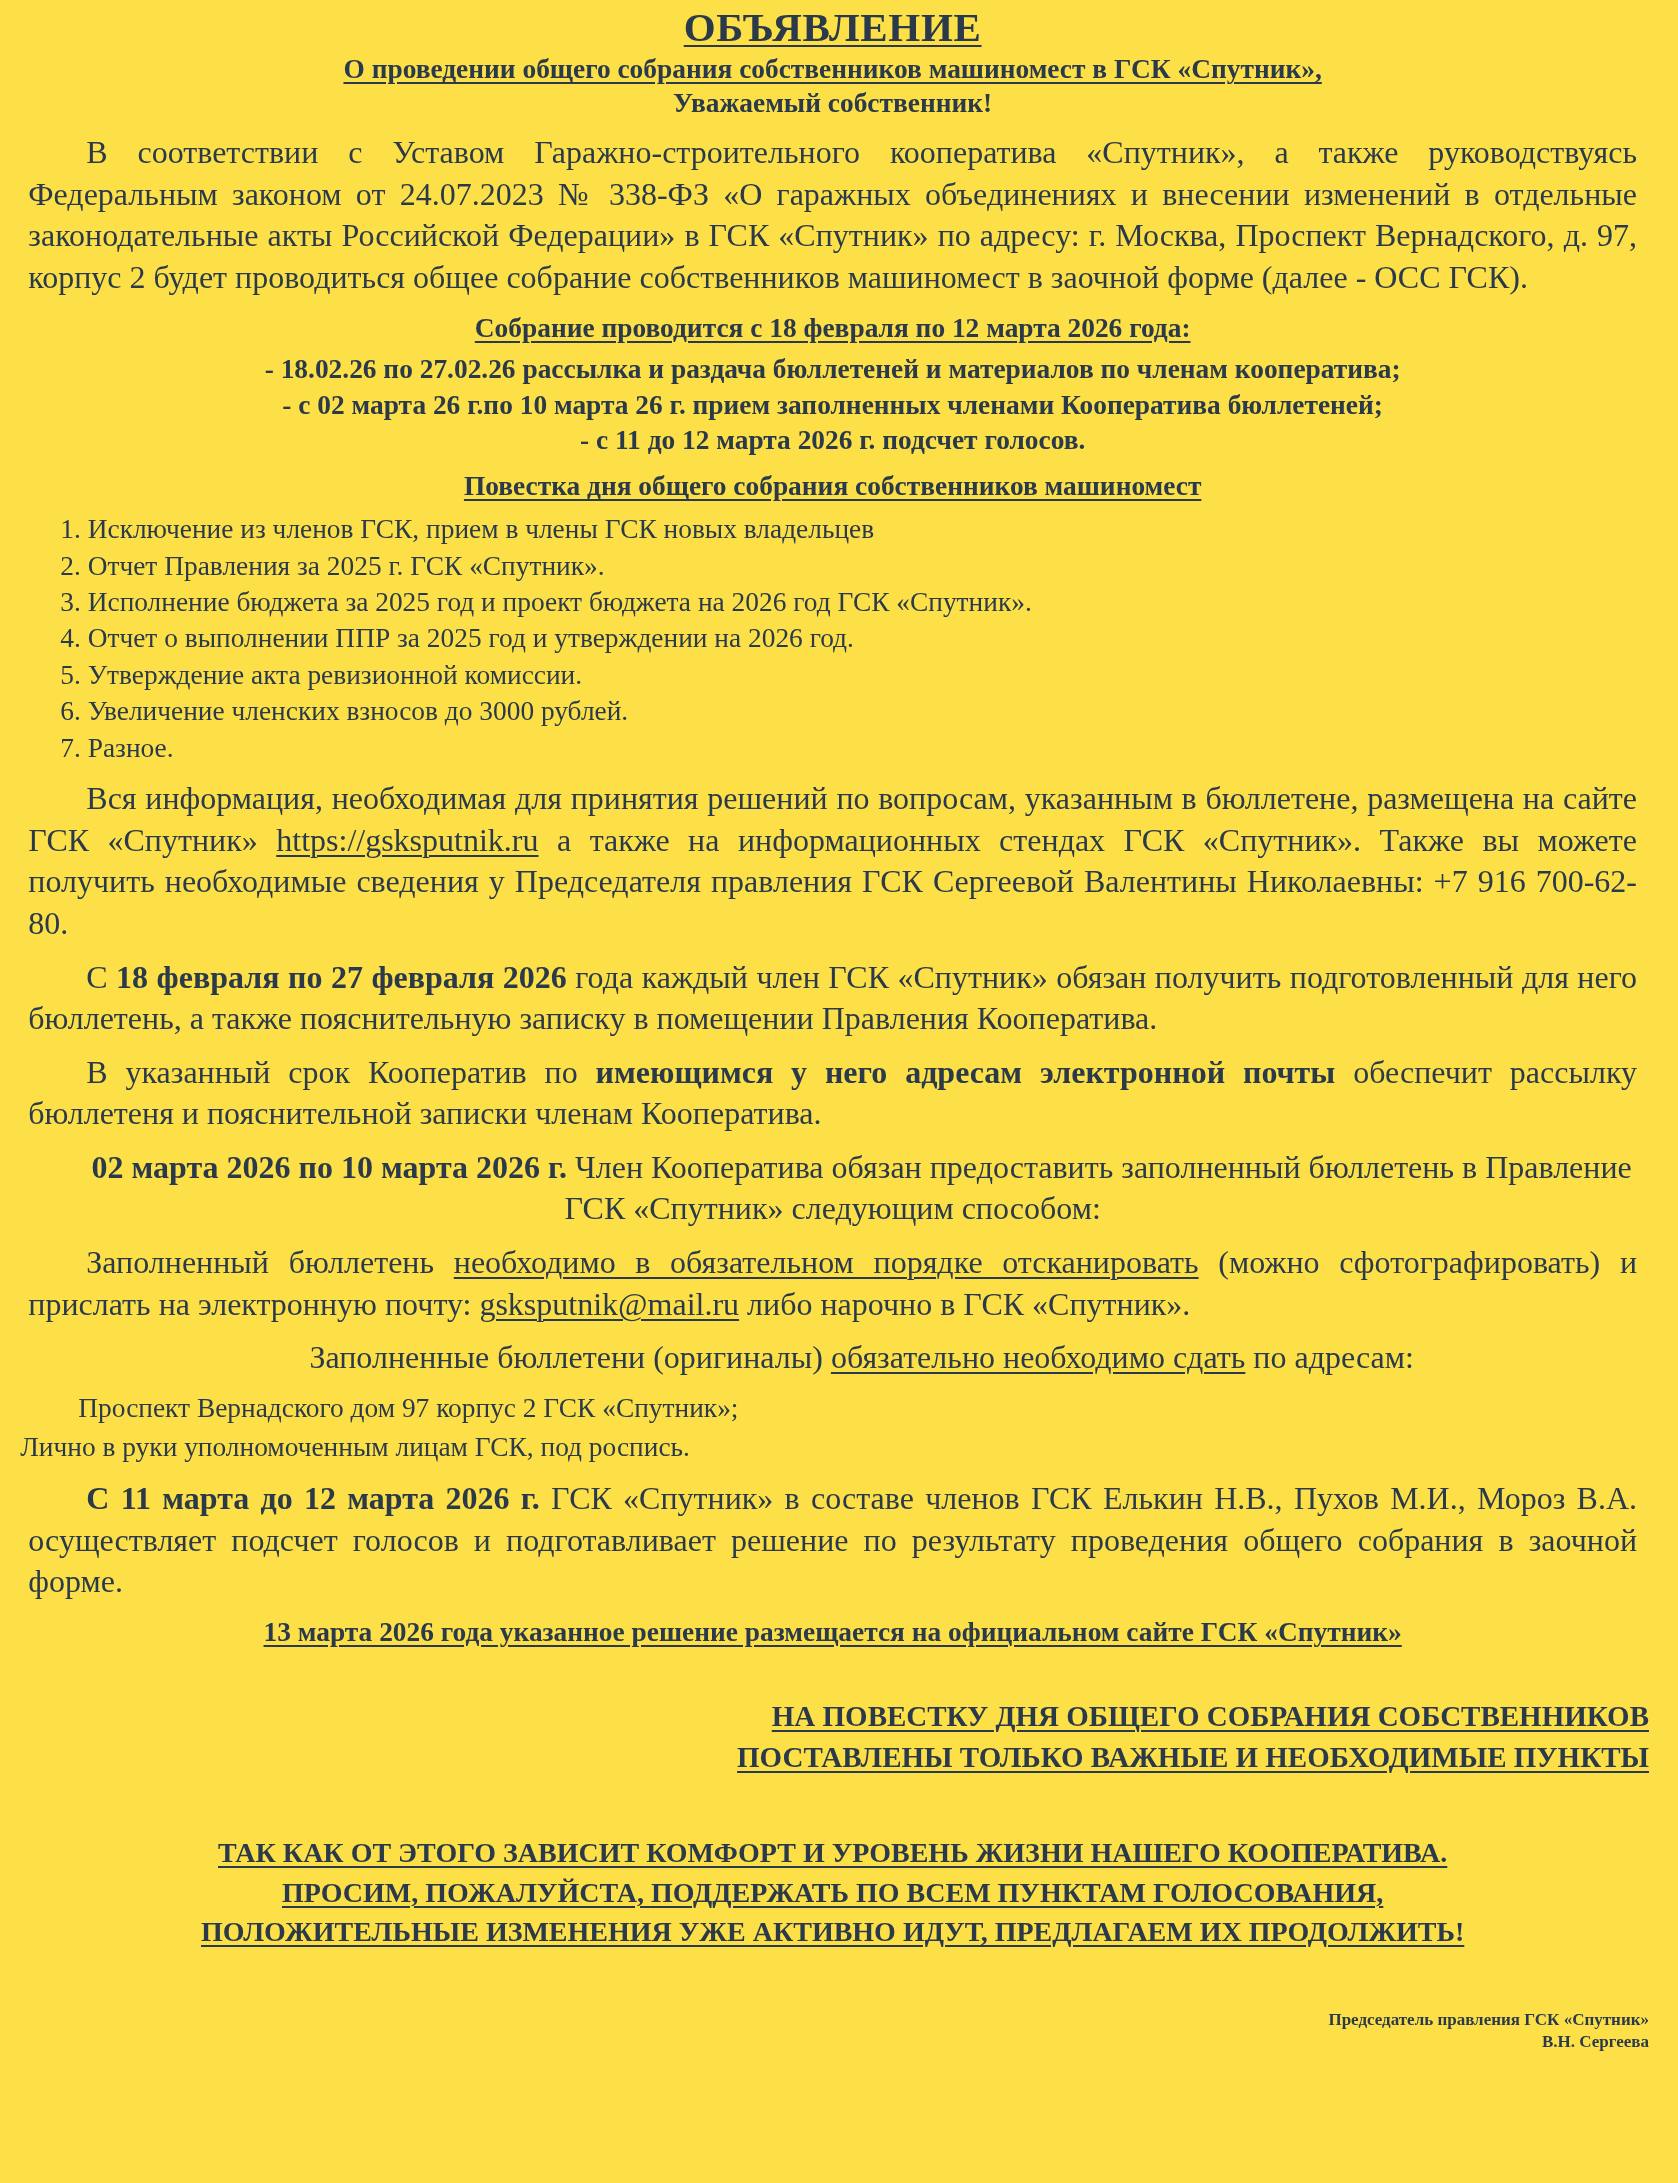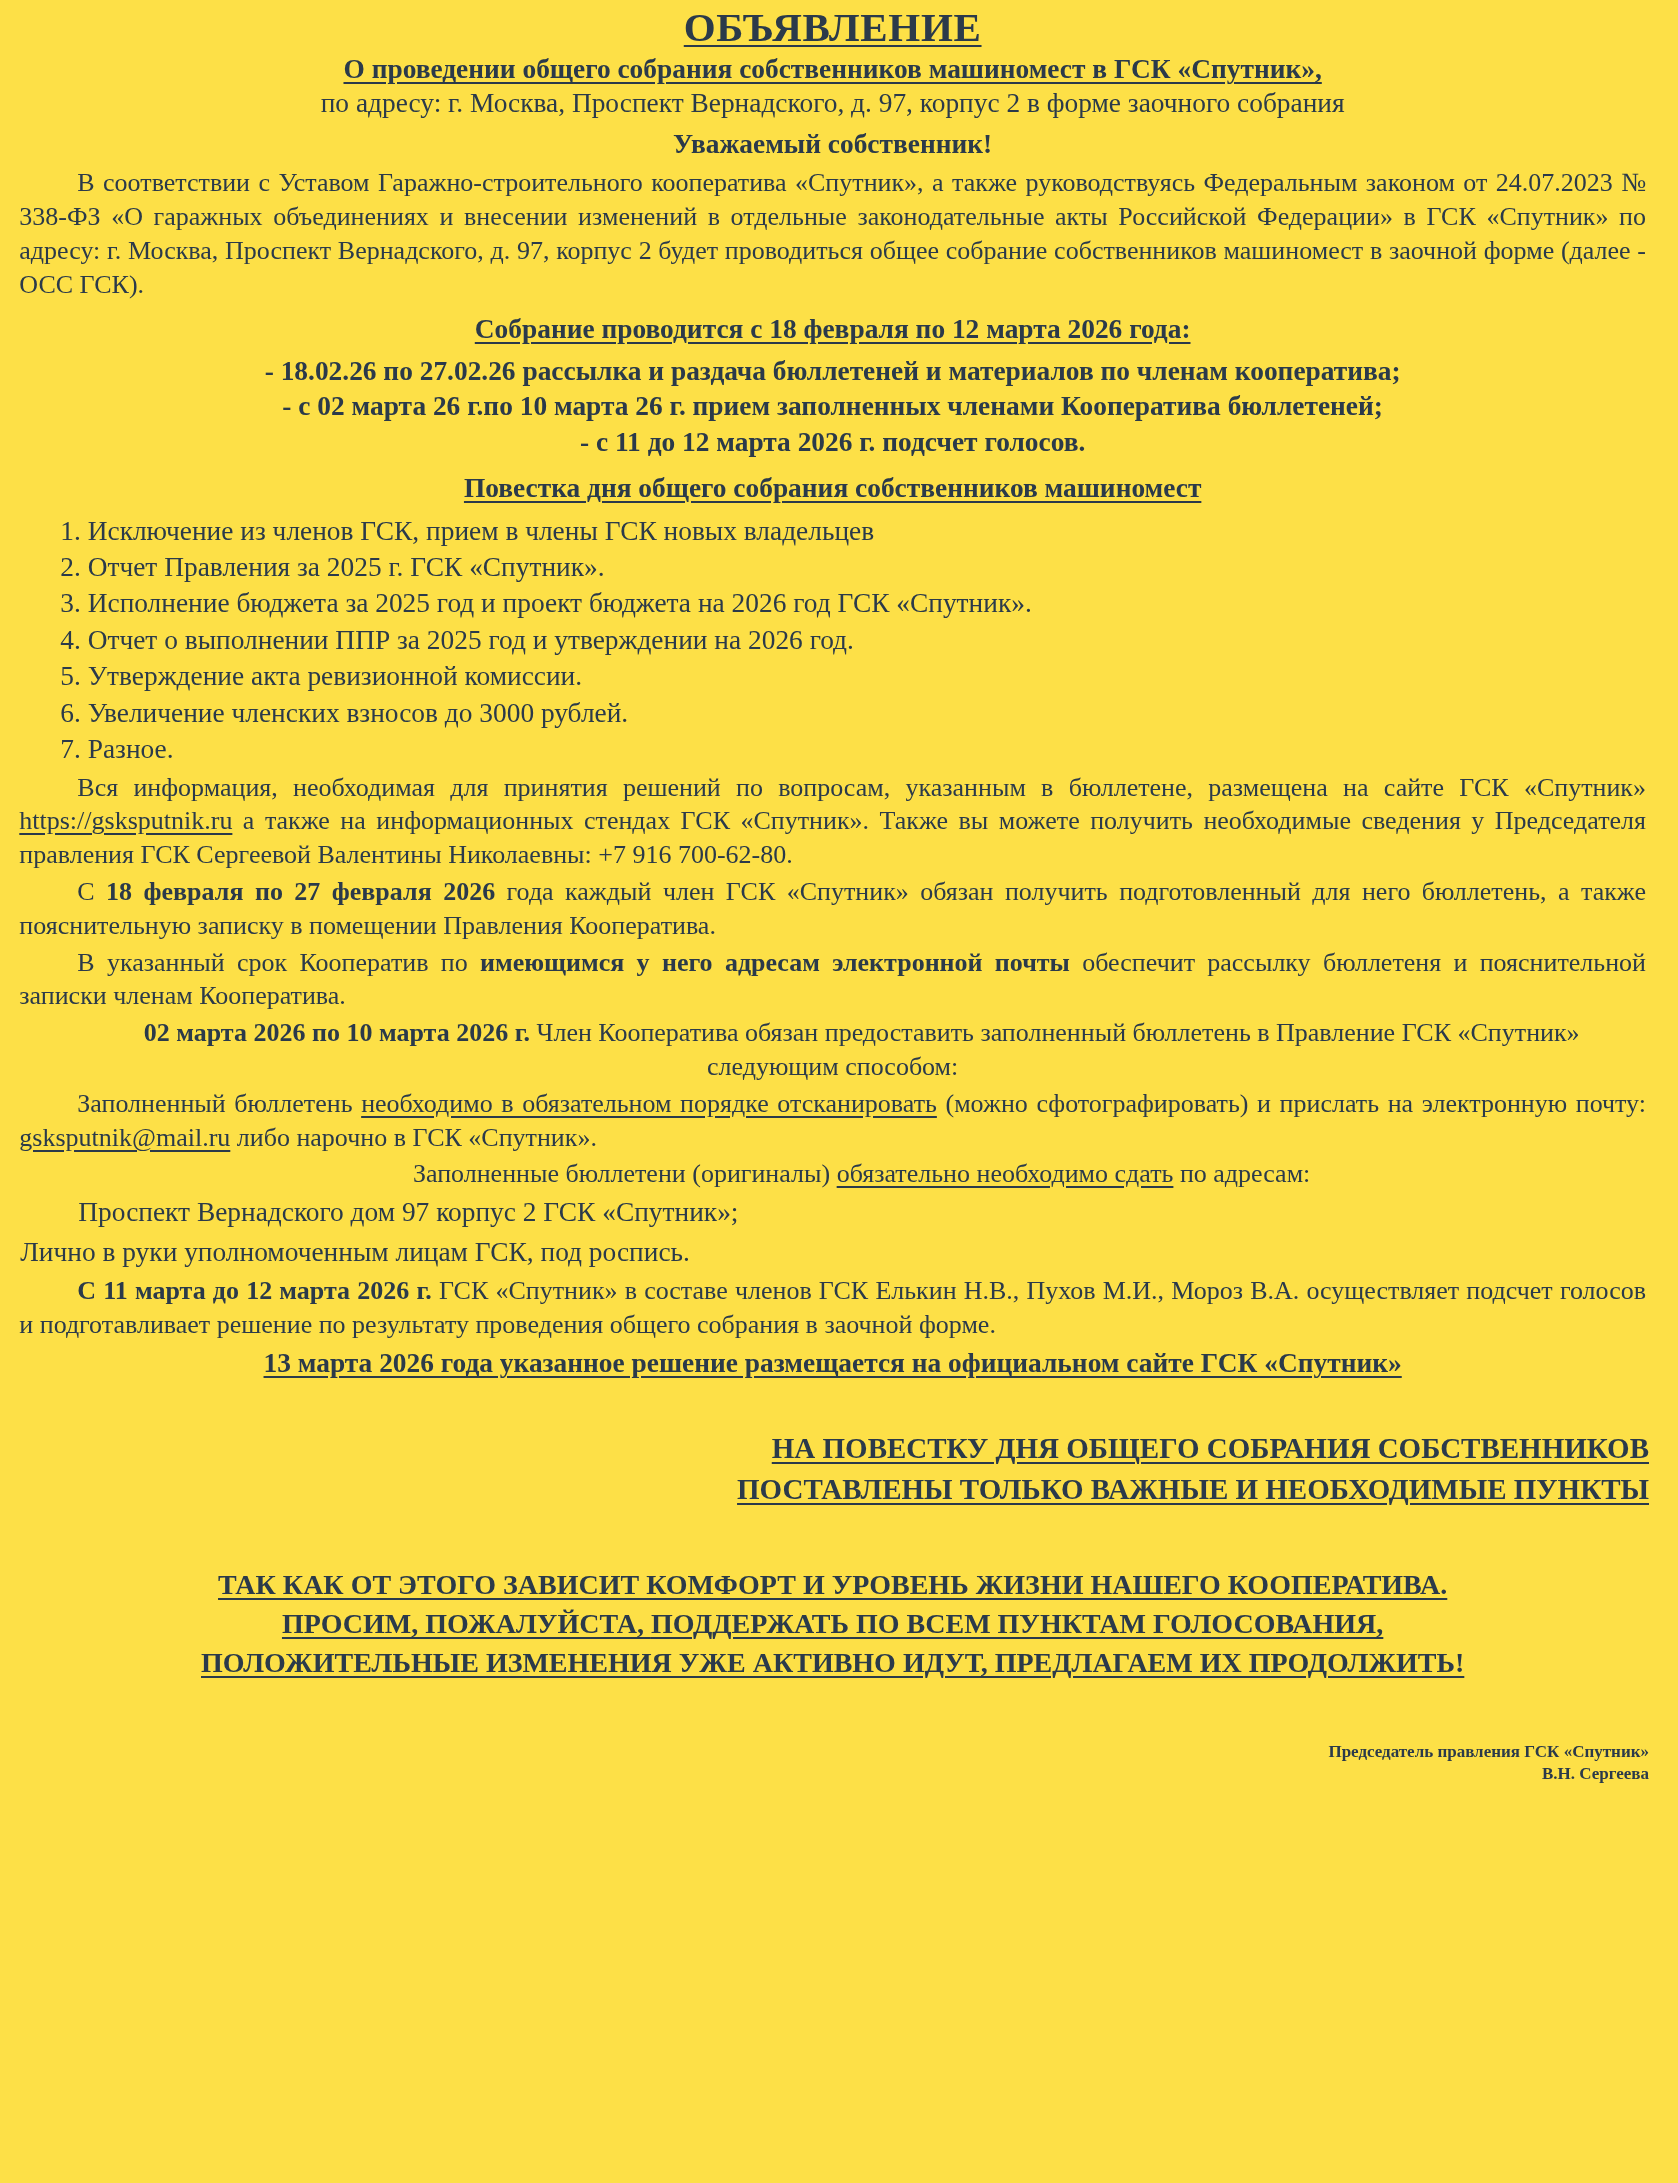--- a/index.html
+++ b/index.html
@@ -52,23 +52,23 @@
     margin: 0 0 7.4px 0;
   }
   .greeting {
     font-size: 27.4px;
     font-weight: bold;
     line-height: 1.2;
     margin: 0 0 6px 0;
   }
 
   .para {
-    font-size: 26px;
+    font-size: 32px;
     line-height: 1.30;
-    margin: 3px;
+    margin: 12px;
   }
   .para.indent { text-indent: 58px; }
 
   .section-head {
     font-size: 27.4px;
     font-weight: bold;
     line-height: 1.25;
     margin: 10.4px 0 7.4px 0;
   }
 
@@ -120,21 +120,20 @@
 <div class="page">
 
   <div class="doc-title t-center">
     <span class="u">ОБЪЯВЛЕНИЕ</span>
   </div>
 
   <div class="subtitle-1 t-center">
     <span class="u">О проведении общего собрания собственников машиномест в ГСК «Спутник»,</span>
   </div>
 
-  <div class="subtitle-2 t-center">по адресу: г. Москва, Проспект Вернадского, д. 97, корпус 2 в форме заочного собрания</div>
 
   <div class="greeting t-center">Уважаемый собственник!</div>
 
   <p class="para t-just indent">В соответствии с Уставом Гаражно-строительного кооператива «Спутник», а также руководствуясь Федеральным законом от 24.07.2023 № 338-ФЗ «О гаражных объединениях и внесении изменений в отдельные законодательные акты Российской Федерации» в ГСК «Спутник» по адресу: г. Москва, Проспект Вернадского, д. 97, корпус 2  будет проводиться общее собрание собственников машиномест в заочной форме (далее - ОСС ГСК).</p>
 
   <div class="section-head t-center">
     <span class="u">Собрание проводится с 18 февраля  по 12 марта  2026 года:</span>
   </div>
 
   <p class="bullet-line t-left">- 18.02.26 по 27.02.26 рассылка и раздача бюллетеней и материалов по членам кооператива;</p>

